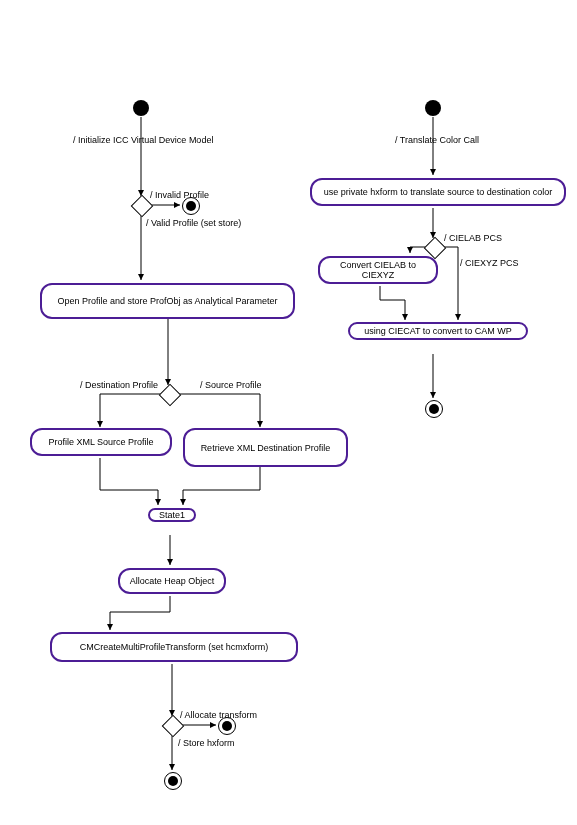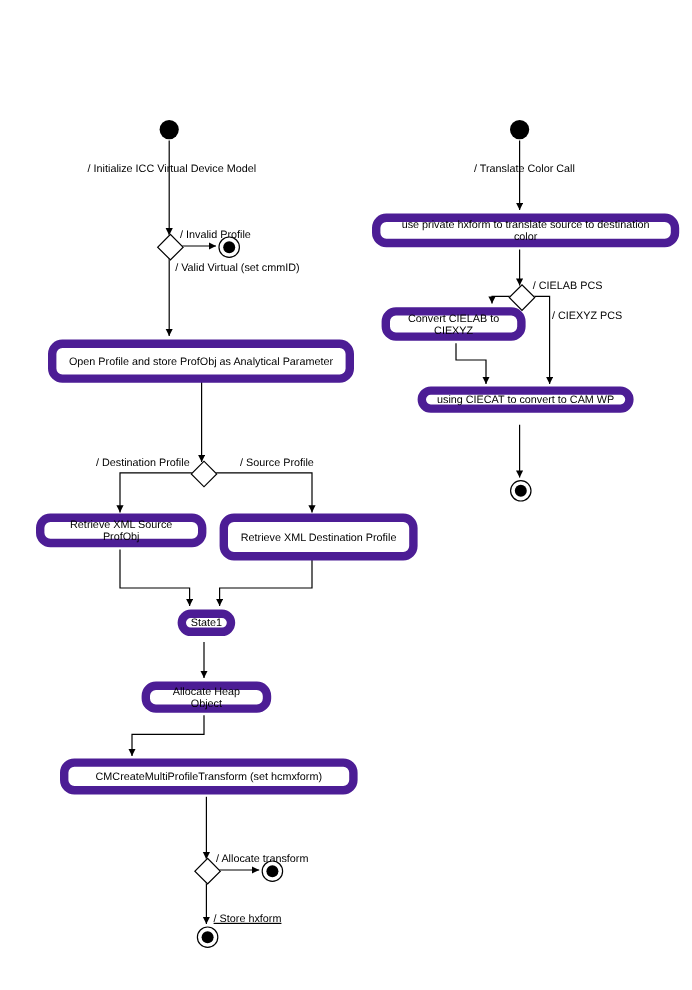--- a/index.html
+++ b/index.html
@@ -8,21 +8,21 @@
     font-family: Arial, sans-serif;
     font-size: 9px;
     background: #fff;
     width: 577px;
     height: 825px;
     position: relative;
   }
   svg { position: absolute; top: 0; left: 0; }
   .node-box {
     position: absolute;
-    border: 7px solid #4c1d95;
+    border: 2px solid #4c1d95;
     border-radius: 12px;
     background: #fff;
     display: flex;
     align-items: center;
     justify-content: center;
     text-align: center;
     padding: 4px 8px;
     box-sizing: border-box;
     font-size: 9px;
   }
@@ -93,32 +93,32 @@
 </svg>
 
 <div class="dot" style="left:133px; top:100px; width:16px; height:16px;"></div>
 <div class="label" style="left:73px; top:135px;">/ Initialize ICC Virtual Device Model</div>
 
 <div class="diamond" style="left:134px; top:198px;"></div>
 <div class="label" style="left:150px; top:190px;">/ Invalid Profile</div>
 <div class="ring" style="left:182px; top:197px; width:16px; height:16px;">
     <div class="inner" style="width:10px; height:10px;"></div>
   </div>
-<div class="label" style="left:146px; top:218px;">/ Valid Virtual (set cmmID)</div>
+<div class="label" style="left:146px; top:218px;">/ Valid Profile (set store)</div>
 
 <div class="node-box" style="left:40px; top:283px; width:255px; height:36px;">
   <span>Open Profile and store ProfObj as Analytical Parameter</span>
 </div>
 
 <div class="diamond" style="left:162px; top:387px;"></div>
 <div class="label" style="left:80px; top:380px;">/ Destination Profile</div>
 <div class="label" style="left:200px; top:380px;">/ Source Profile</div>
 
 <div class="node-box" style="left:30px; top:428px; width:142px; height:28px;">
-  <span>Retrieve XML Source ProfObj</span>
+  <span>Profile XML Source Profile</span>
 </div>
 <div class="node-box" style="left:183px; top:428px; width:165px; height:39px;">
   <span>Retrieve XML Destination Profile</span>
 </div>
 
 <div class="node-box" style="left:148px; top:508px; width:48px; height:14px;">
   <span>State1</span>
 </div>
 
 <div class="node-box" style="left:118px; top:568px; width:108px; height:26px;">
@@ -127,21 +127,21 @@
 
 <div class="node-box" style="left:50px; top:632px; width:248px; height:30px;">
   <span>CMCreateMultiProfileTransform (set hcmxform)</span>
 </div>
 
 <div class="diamond" style="left:165px; top:718px;"></div>
 <div class="label" style="left:180px; top:710px;">/ Allocate transform</div>
 <div class="ring" style="left:218px; top:717px; width:16px; height:16px;">
     <div class="inner" style="width:10px; height:10px;"></div>
   </div>
-<div class="label" style="left:178px; top:760px;text-decoration:underline;">/ Store hxform</div>
+<div class="label" style="left:178px; top:738px;">/ Store hxform</div>
 <div class="ring" style="left:164px; top:772px; width:16px; height:16px;">
     <div class="inner" style="width:10px; height:10px;"></div>
   </div>
 
 <div class="dot" style="left:425px; top:100px; width:16px; height:16px;"></div>
 <div class="label" style="left:395px; top:135px;">/ Translate Color Call</div>
 
 <div class="node-box" style="left:310px; top:178px; width:256px; height:28px;">
   <span>use private hxform to translate source to destination color</span>
 </div>

